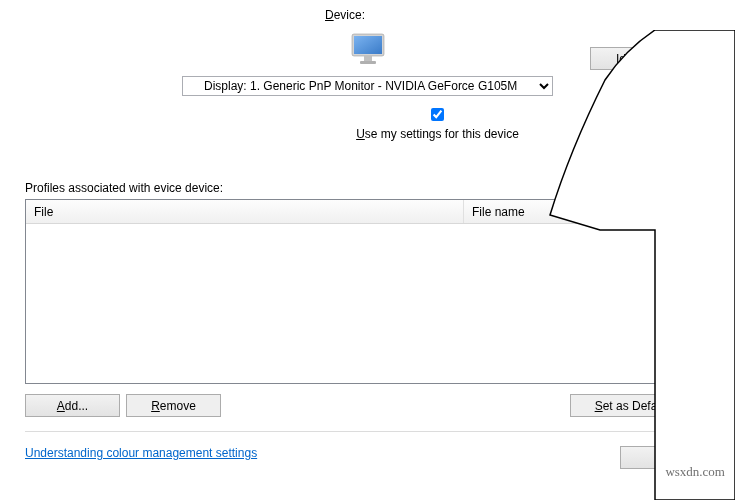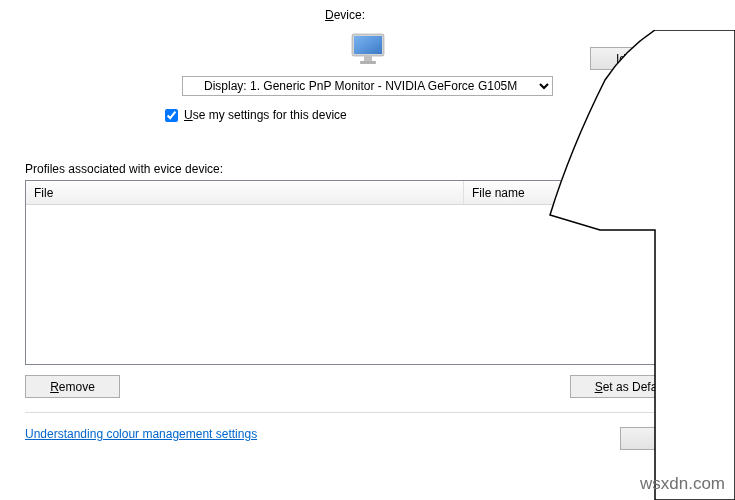--- a/index.html
+++ b/index.html
@@ -41,20 +41,21 @@
       border: 1px solid #abadb3;
       background: #fff;
       padding: 1px 17px;
     }
     .checkbox-row {
       display: flex;
       align-items: center;
       margin-left: 140px;
       gap: 6px;
       margin-bottom: 40px;
+      flex-direction: column;
     }
     .checkbox-row input[type="checkbox"] {
       width: 13px;
       height: 13px;
     }
     .identify-btn {
       position: absolute;
       right: 25px;
       top: 47px;
       width: 120px;
@@ -136,25 +137,25 @@
       width: 90px;
     }
     .overlay-one {
       position: absolute;
       top: 30px;
       left: 545px;
       pointer-events: none;
     }
     .watermark {
       position: absolute;
-      bottom: 6px;
+      bottom: 20px;
       right: 10px;
-      font-size: 17px;
+      font-size: 13px;
       color: #707070;
-      font-family: Liberation Sans, sans-serif;
+      font-family: Liberation Serif, serif;
     }
   </style>
 </head>
 <body>
 
 <div class="panel">
   <div class="device-row">
     <div class="device-label">
       <span class="underline">D</span><span>evice:</span>
     </div>
@@ -189,20 +190,23 @@
   <div class="profiles-label">Profiles associated with evice device:</div>
 
   <div class="profiles-list">
     <div class="list-header">
       <div class="col-name">File</div>
       <div class="col-filename">File name</div>
     </div>
   </div>
 
   <div class="button-row">
+    <button class="btn">
+      <span class="underline">A</span><span>dd...</span>
+    </button>
     <button class="btn" disabled="">
       <span class="underline">R</span><span>emove</span>
     </button>
     <button class="btn btn-default" disabled="">
       <span class="underline">S</span><span>et as Default Pr</span>
     </button>
   </div>
 
   <hr class="separator">
 

